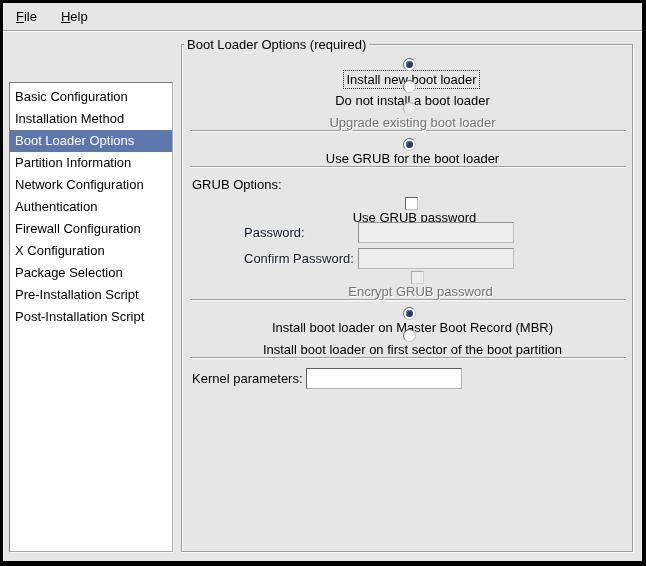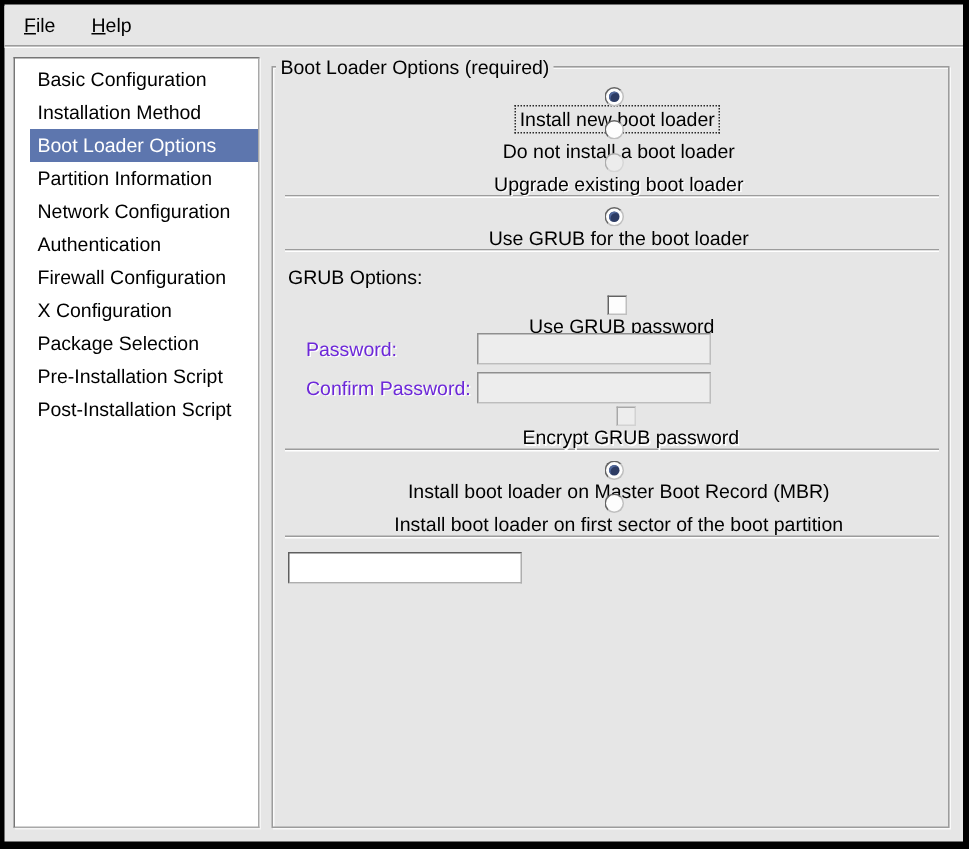--- a/index.html
+++ b/index.html
@@ -37,22 +37,23 @@
     padding: 7px 9px 9px 6px;
     min-height: 0;
   }
   
   .sidebar {
     width: 164px; flex: none;
     background: #ffffff;
     border: 1px solid;
     border-color: #767676 #a8a8a8 #a8a8a8 #767676;
     box-shadow: 1px 1px 0 #f6f6f6;
-    padding: 3px 0 0 10px;
+    padding: 3px 0 0 0;
     overflow: hidden;
+    margin-top: 44px;
   }
   .list-item {
     height: 22px; line-height: 22px;
     padding-left: 5px;
     white-space: nowrap;
     cursor: default;
   }
   .list-item.selected {
     background: var(--selection_bg, #5d76ae);
     color: var(--selection_text, #ffffff);
@@ -96,21 +97,21 @@
     border-radius: 50%;
     background: var(--radio_dot, #2d3c64);
     box-shadow: inset 1px 1px 0 #51699c;
   }
   .checkbox {
     width: 13px; height: 13px; flex: none;
     background: #fdfdfd;
     border: 1px solid;
     border-color: #636363 #bfbfbf #bfbfbf #636363;
   }
-  .disabled-row .lbl { color: #000000; text-shadow: 1px 1px 0 #ffffff; }
+  .disabled-row .lbl { color: #737373; text-shadow: 1px 1px 0 #ffffff; }
   .disabled-row .radio {
     background: #ececec;
     border-color: #adadad #d6d6d6 #d6d6d6 #adadad;
   }
   .disabled-row .checkbox {
     background: #ededed;
     border-color: #a8a8a8 #d2d2d2 #d2d2d2 #a8a8a8;
   }
   .hr {
     height: 0;
@@ -119,21 +120,21 @@
     margin: 6px 2px 6px 2px;
   }
   .section-label { height: 22px; line-height: 22px; margin: 1px 0 1px 4px; }
   
   .field-row {
     display: flex; align-items: center;
     height: 26px;
     margin-left: 16px;
   }
   .field-label { width: 114px; flex: none; white-space: nowrap; }
-  .field-label.dim { color: #6d28d9; text-shadow: 1px 1px 0 #ffffff; }
+  .field-label.dim { color: #0f172a; text-shadow: 1px 1px 0 #ffffff; margin-left: 40px; }
   .entry {
     width: 156px; height: 21px;
     font-family: "Liberation Sans", "DejaVu Sans", sans-serif;
     font-size: 13px;
     padding: 0 3px;
   }
   .entry.off {
     background: #ededed;
     border: 1px solid;
     border-color: #8f8f8f #bdbdbd #bdbdbd #8f8f8f;
@@ -232,18 +233,19 @@
         <span class="lbl">Install boot loader on Master Boot Record (MBR)</span>
       </div>
       <div class="row">
         <span class="radio"></span>
         <span class="lbl">Install boot loader on first sector of the boot partition</span>
       </div>
 
       <div class="hr"></div>
 
       <div class="field-row kernel-row">
+        <span class="field-label">Kernel parameters:</span>
         <input class="entry on" type="text" value="" style="">
       </div>
 
     </div>
   </div>
 </div>
 
 </body></html>

